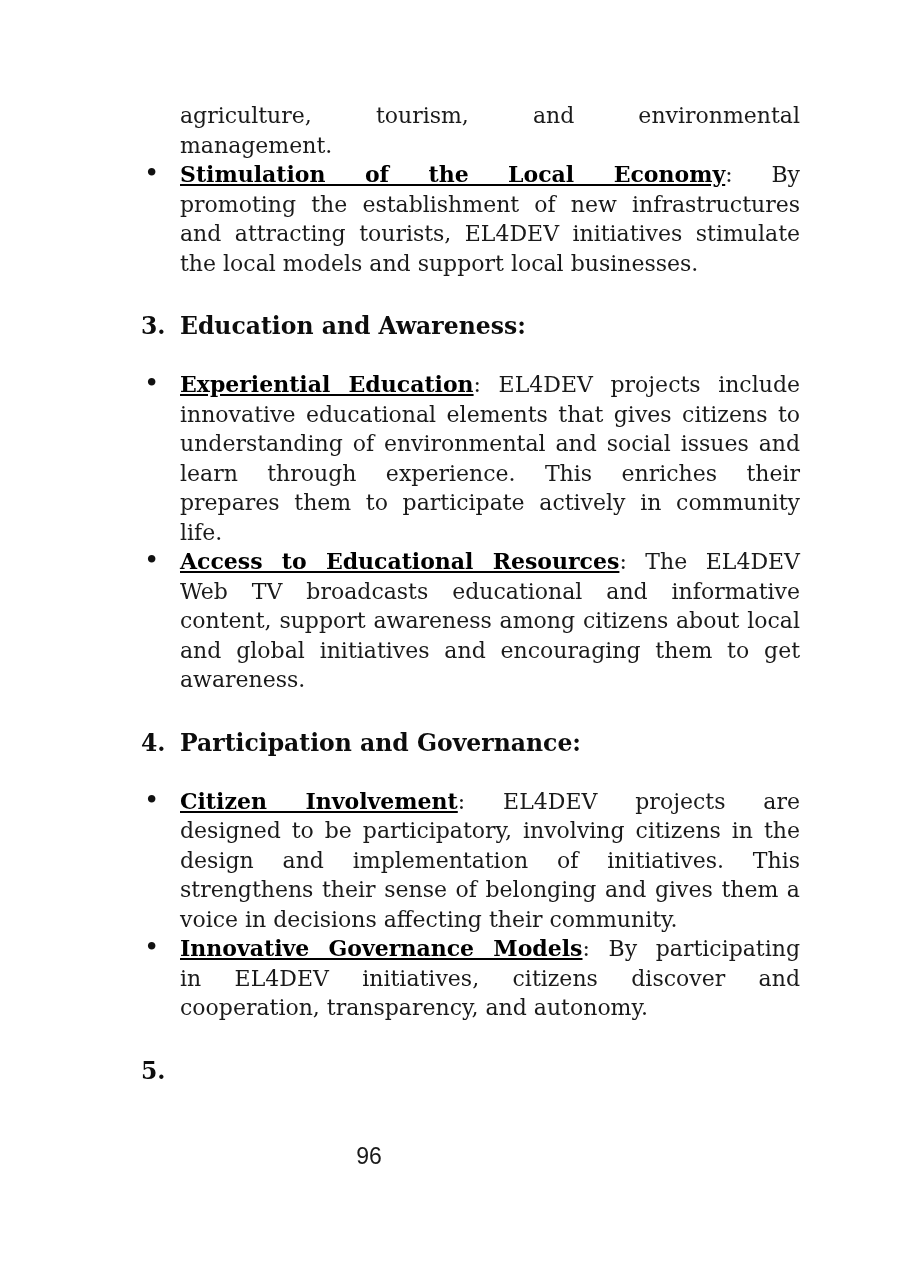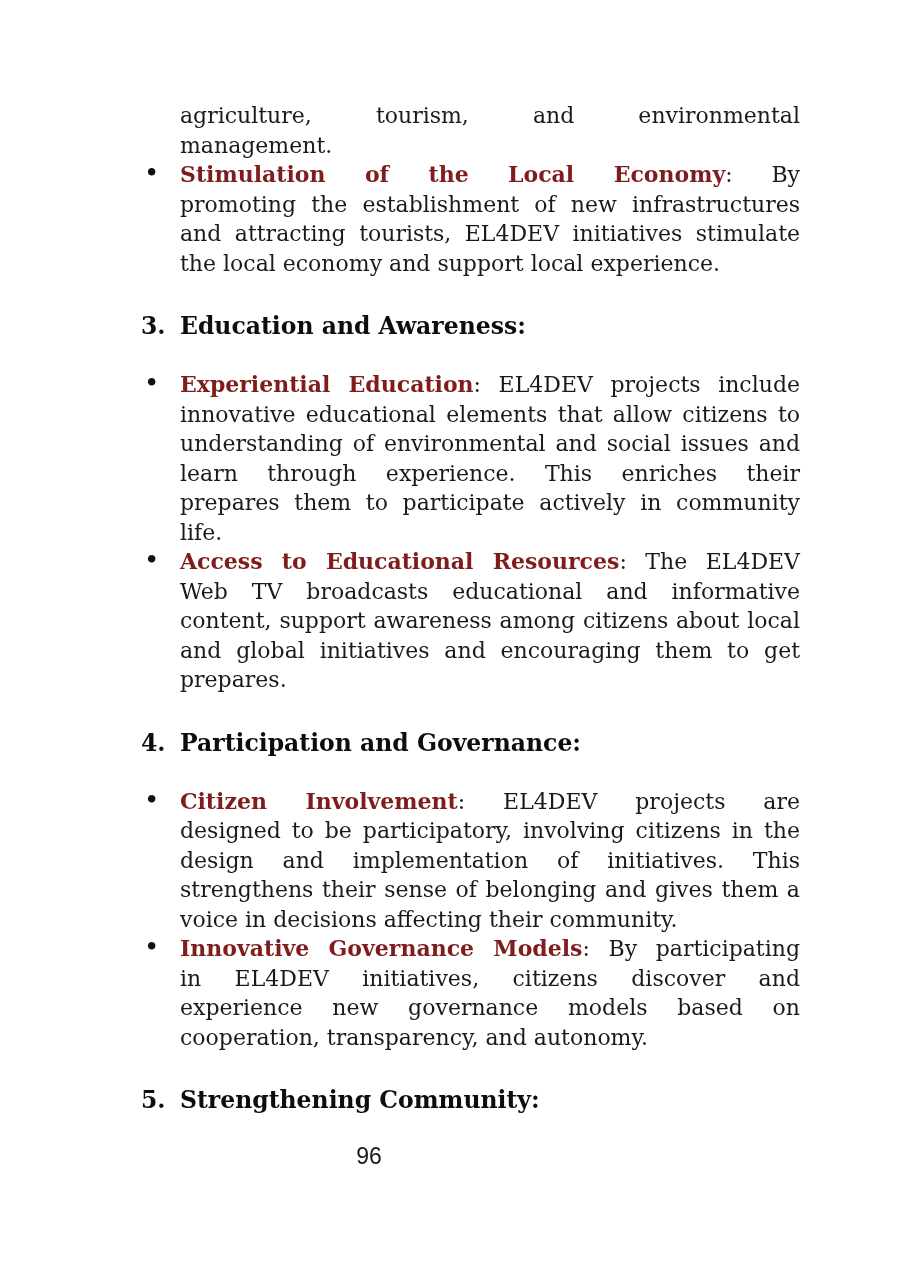--- a/index.html
+++ b/index.html
@@ -63,68 +63,67 @@
   .page-number {
     position: absolute;
     top: 1143px;
     left: 0;
     width: 738px;
     text-align: center;
     font-family: "Liberation Sans", sans-serif;
     font-size: 23px;
     color: #1a1a1a;
   }
-  b { color: #7f1d1d; }
+  b { color: #000000; text-decoration: underline; }
 </style>
 </head>
 <body>
 
 <div class="page">
   <div class="page-text">
       <div class="para">
         <div class="line fill">agriculture, tourism, and environmental</div>
         <div class="line">management.</div>
       </div>
       <div class="para">
         <span class="dot">•</span>
         <div class="line fill"><b>Stimulation of the Local Economy</b>: By</div>
         <div class="line fill">promoting the establishment of new infrastructures</div>
         <div class="line fill">and attracting tourists, EL4DEV initiatives stimulate</div>
-        <div class="line">the local economy and support local experience.</div>
+        <div class="line">the local models and support local businesses.</div>
       </div>
       <div class="heading"><span class="hnum">3.</span><span>Education and Awareness:</span></div>
       <div class="para">
         <span class="dot">•</span>
         <div class="line fill"><b>Experiential Education</b>: EL4DEV projects include</div>
-        <div class="line fill">innovative educational elements that allow citizens to</div>
+        <div class="line fill">innovative educational elements that gives citizens to</div>
         <div class="line fill">understanding of environmental and social issues and</div>
         <div class="line fill">learn through experience. This enriches their</div>
         <div class="line fill">prepares them to participate actively in community</div>
         <div class="line">life.</div>
       </div>
       <div class="para">
         <span class="dot">•</span>
         <div class="line fill"><b>Access to Educational Resources</b>: The EL4DEV</div>
         <div class="line fill">Web TV broadcasts educational and informative</div>
         <div class="line fill">content, support awareness among citizens about local</div>
         <div class="line fill">and global initiatives and encouraging them to get</div>
-        <div class="line">prepares.</div>
+        <div class="line">awareness.</div>
       </div>
       <div class="heading"><span class="hnum">4.</span><span>Participation and Governance:</span></div>
       <div class="para">
         <span class="dot">•</span>
         <div class="line fill"><b>Citizen Involvement</b>: EL4DEV projects are</div>
         <div class="line fill">designed to be participatory, involving citizens in the</div>
         <div class="line fill">design and implementation of initiatives. This</div>
         <div class="line fill">strengthens their sense of belonging and gives them a</div>
         <div class="line">voice in decisions affecting their community.</div>
       </div>
       <div class="para">
         <span class="dot">•</span>
         <div class="line fill"><b>Innovative Governance Models</b>: By participating</div>
         <div class="line fill">in EL4DEV initiatives, citizens discover and</div>
-        <div class="line fill">experience new governance models based on</div>
         <div class="line">cooperation, transparency, and autonomy.</div>
       </div>
-      <div class="heading"><span class="hnum">5.</span><span>Strengthening Community:</span></div>
+      <div class="heading"><span class="hnum">5.</span></div>
     </div>
   <div class="page-number">96</div>
 </div>
 
 </body></html>

